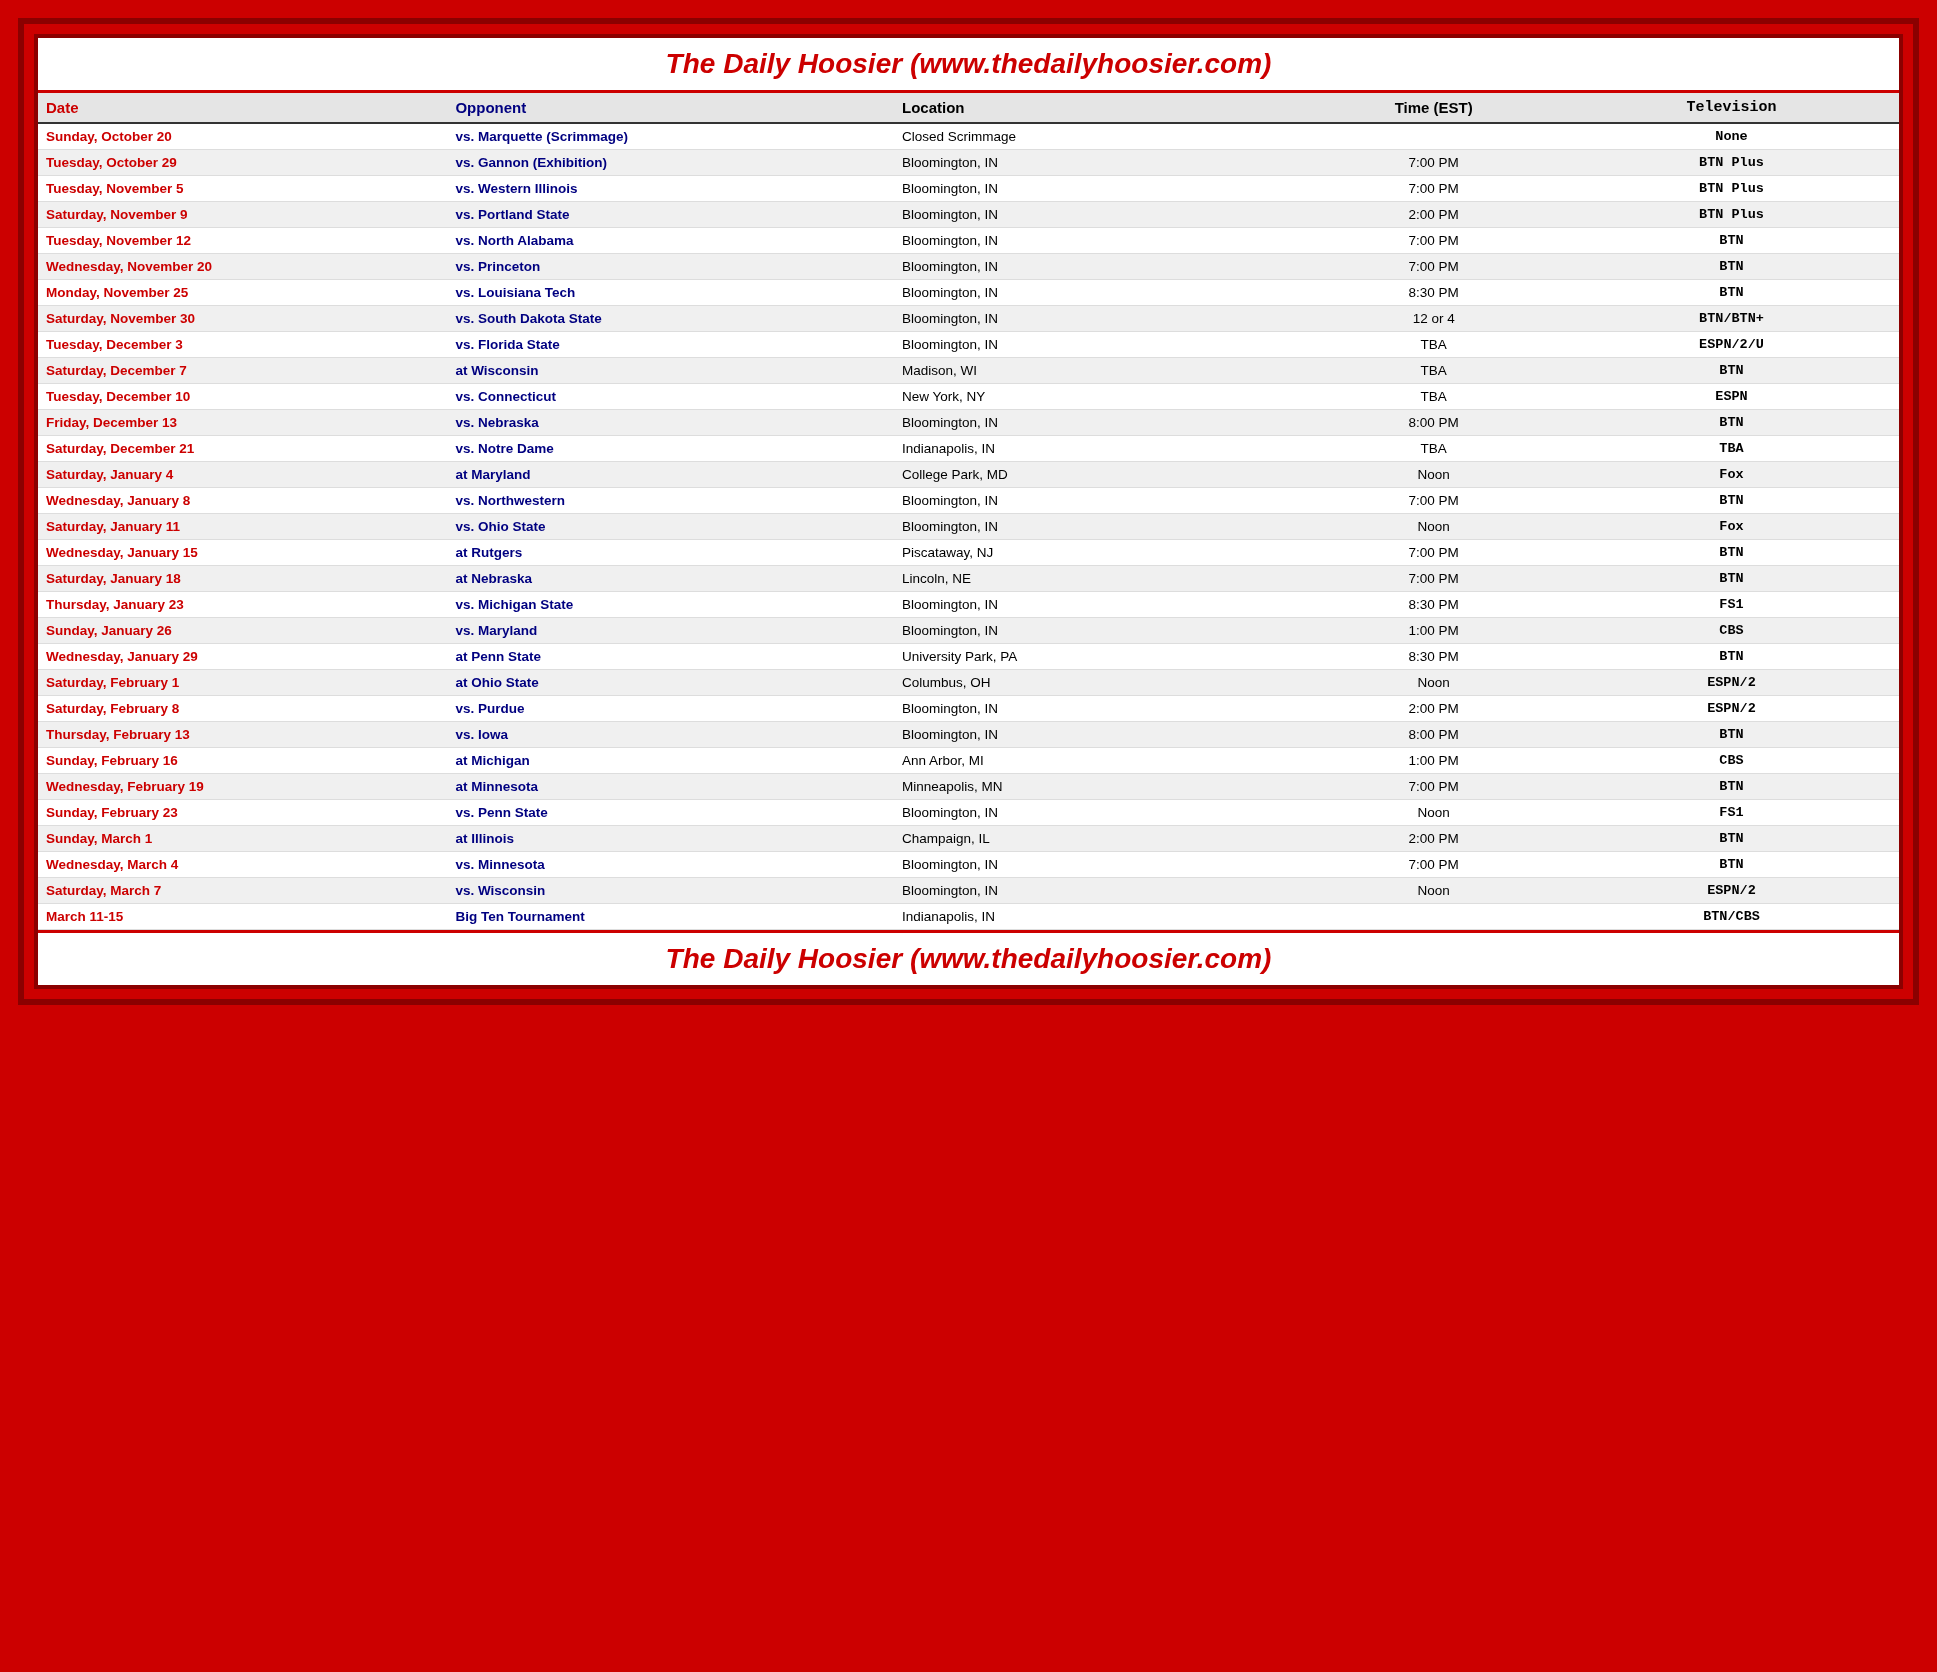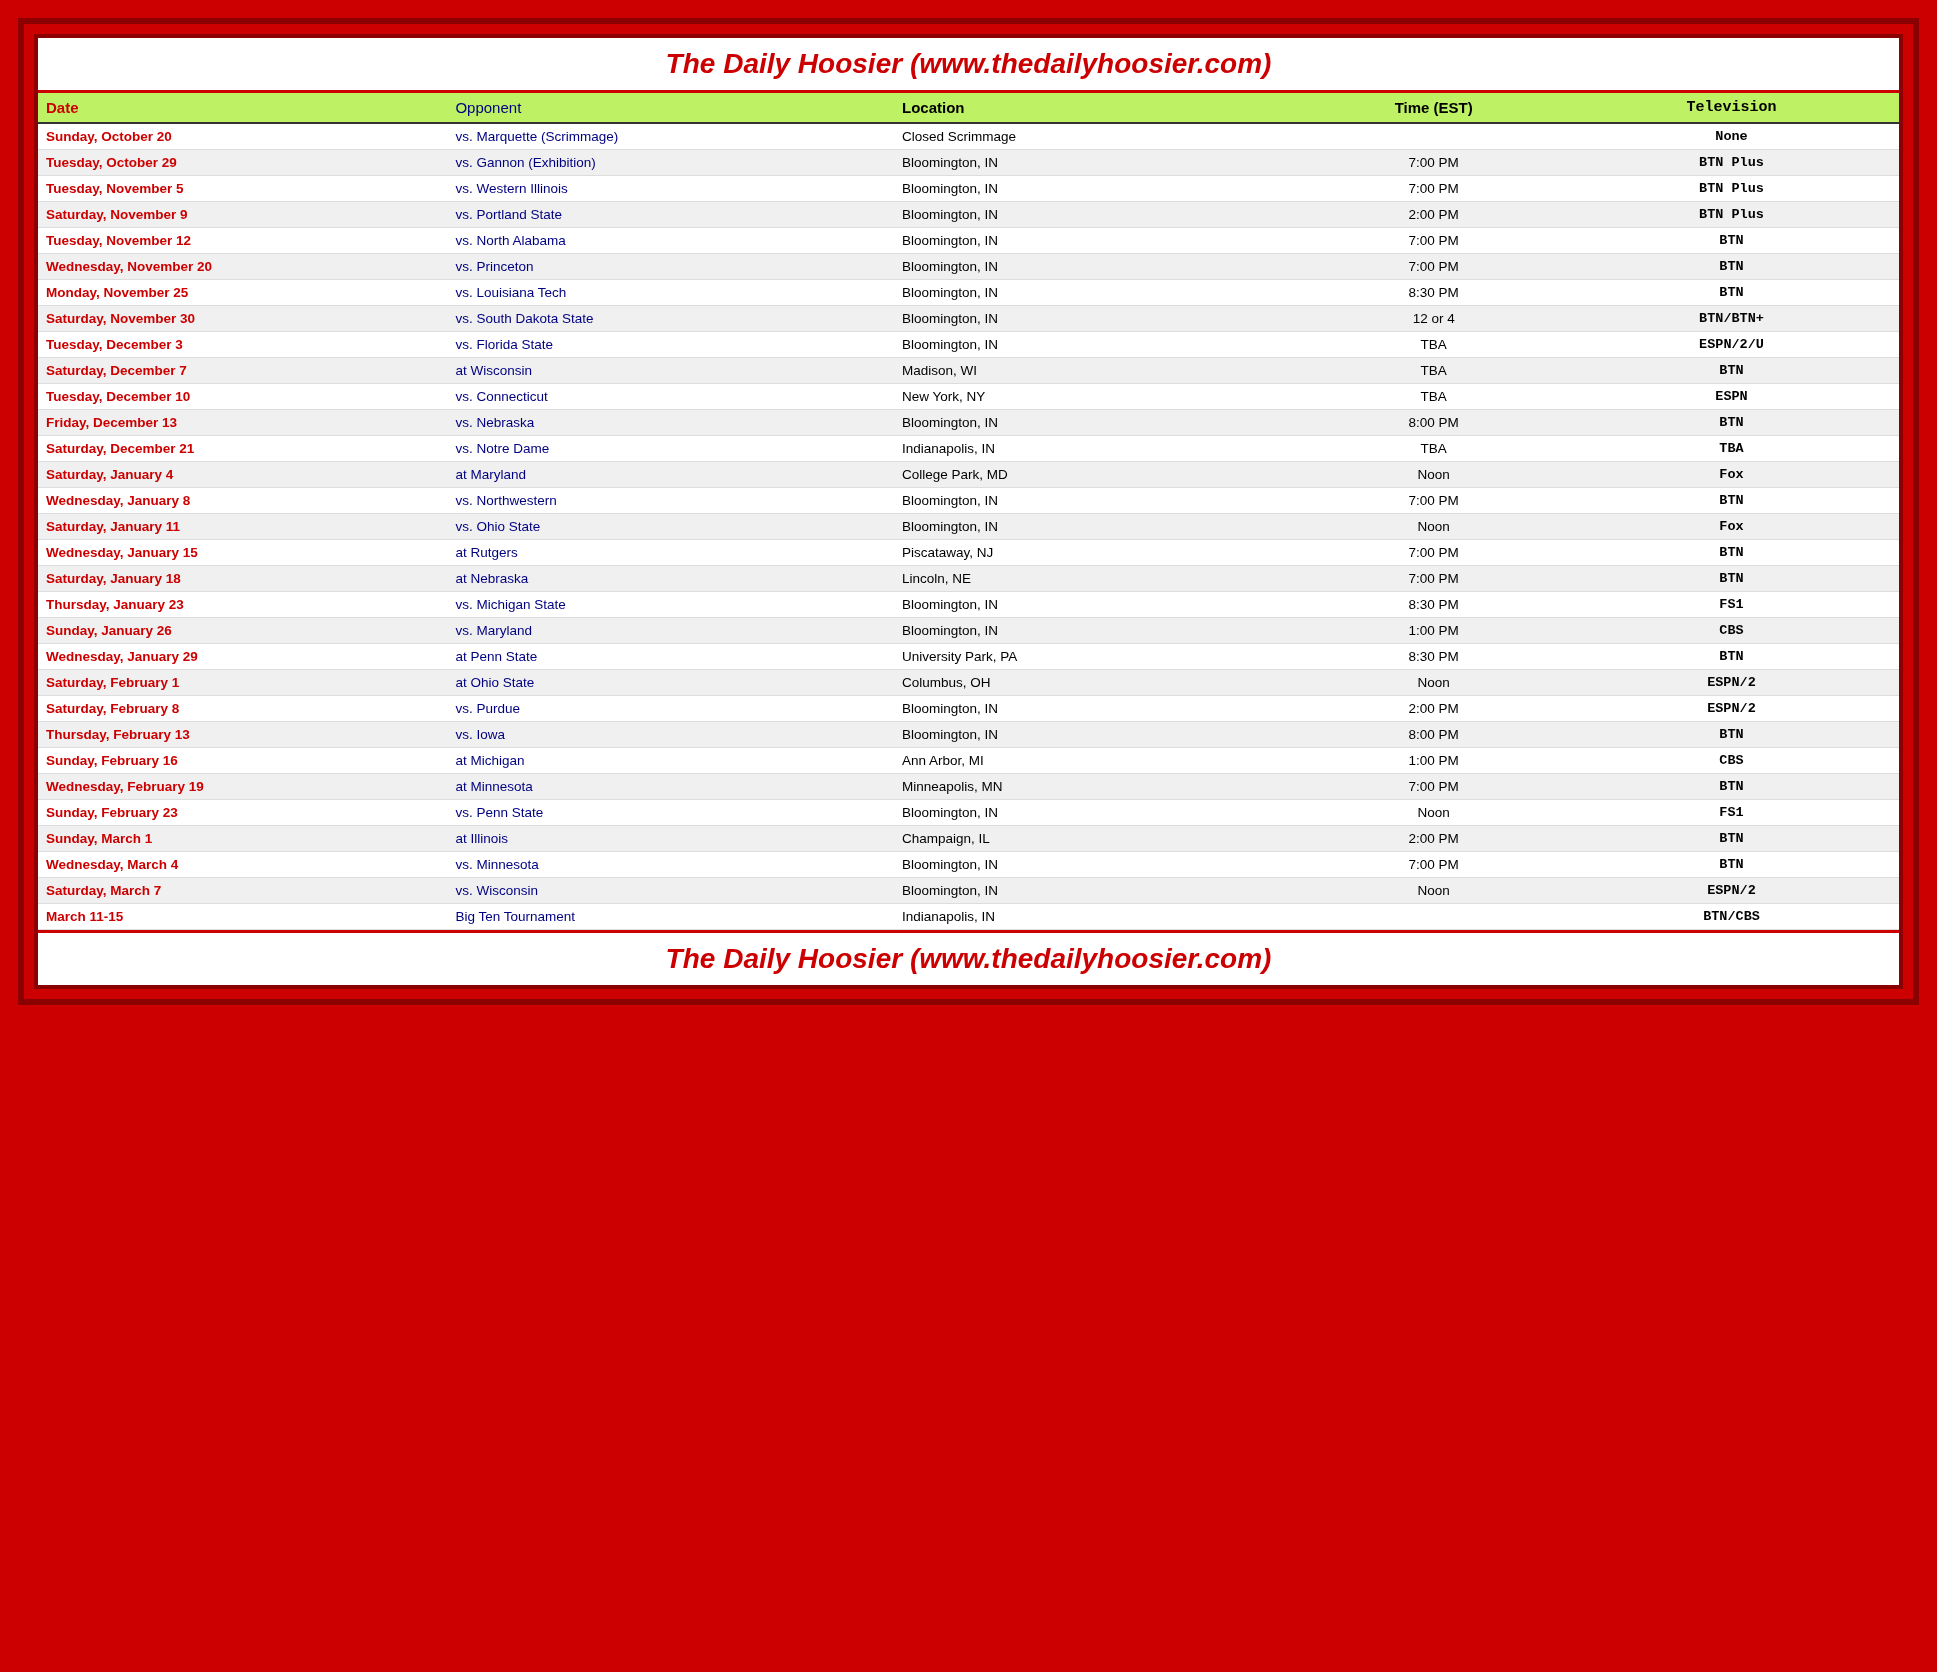--- a/index.html
+++ b/index.html
@@ -29,21 +29,21 @@
       font-size: 28px;
       font-weight: bold;
       color: #cc0000;
       font-style: italic;
     }
     table {
       width: 100%;
       border-collapse: collapse;
     }
     thead tr {
-      background: #bef264;
+      background: #e5e5e5;
       padding-left: 32px;
     }
     thead th {
       font-size: 15px;
       font-weight: bold;
       color: #000;
       padding: 6px 8px;
       text-align: left;
       border-bottom: 2px solid #333;
     }
@@ -53,21 +53,21 @@
     tbody tr:nth-child(even) {
       background: #f0f0f0;
     }
     tbody td {
       padding: 5px 8px;
       font-size: 13.5px;
       color: #000;
       border-bottom: 1px solid #ddd;
     }
     .date-col { font-weight: bold; color: #cc0000; width: 22%; }
-    .opponent-col { font-weight: normal; color: #000080; width: 24%; }
+    .opponent-col { font-weight: bold; color: #000080; width: 24%; }
     .location-col { color: #000; width: 22%; }
     .time-col { color: #000; width: 14%; text-align: center; }
     .tv-col { color: #000; width: 18%; text-align: center; font-weight: bold; font-family: Liberation Mono, monospace; }
     thead th.time-col, thead th.tv-col { text-align: center; }
     .footer-bar {
       background: white;
       text-align: center;
       padding: 10px 4px;
       border-top: 3px solid #cc0000;
     }

